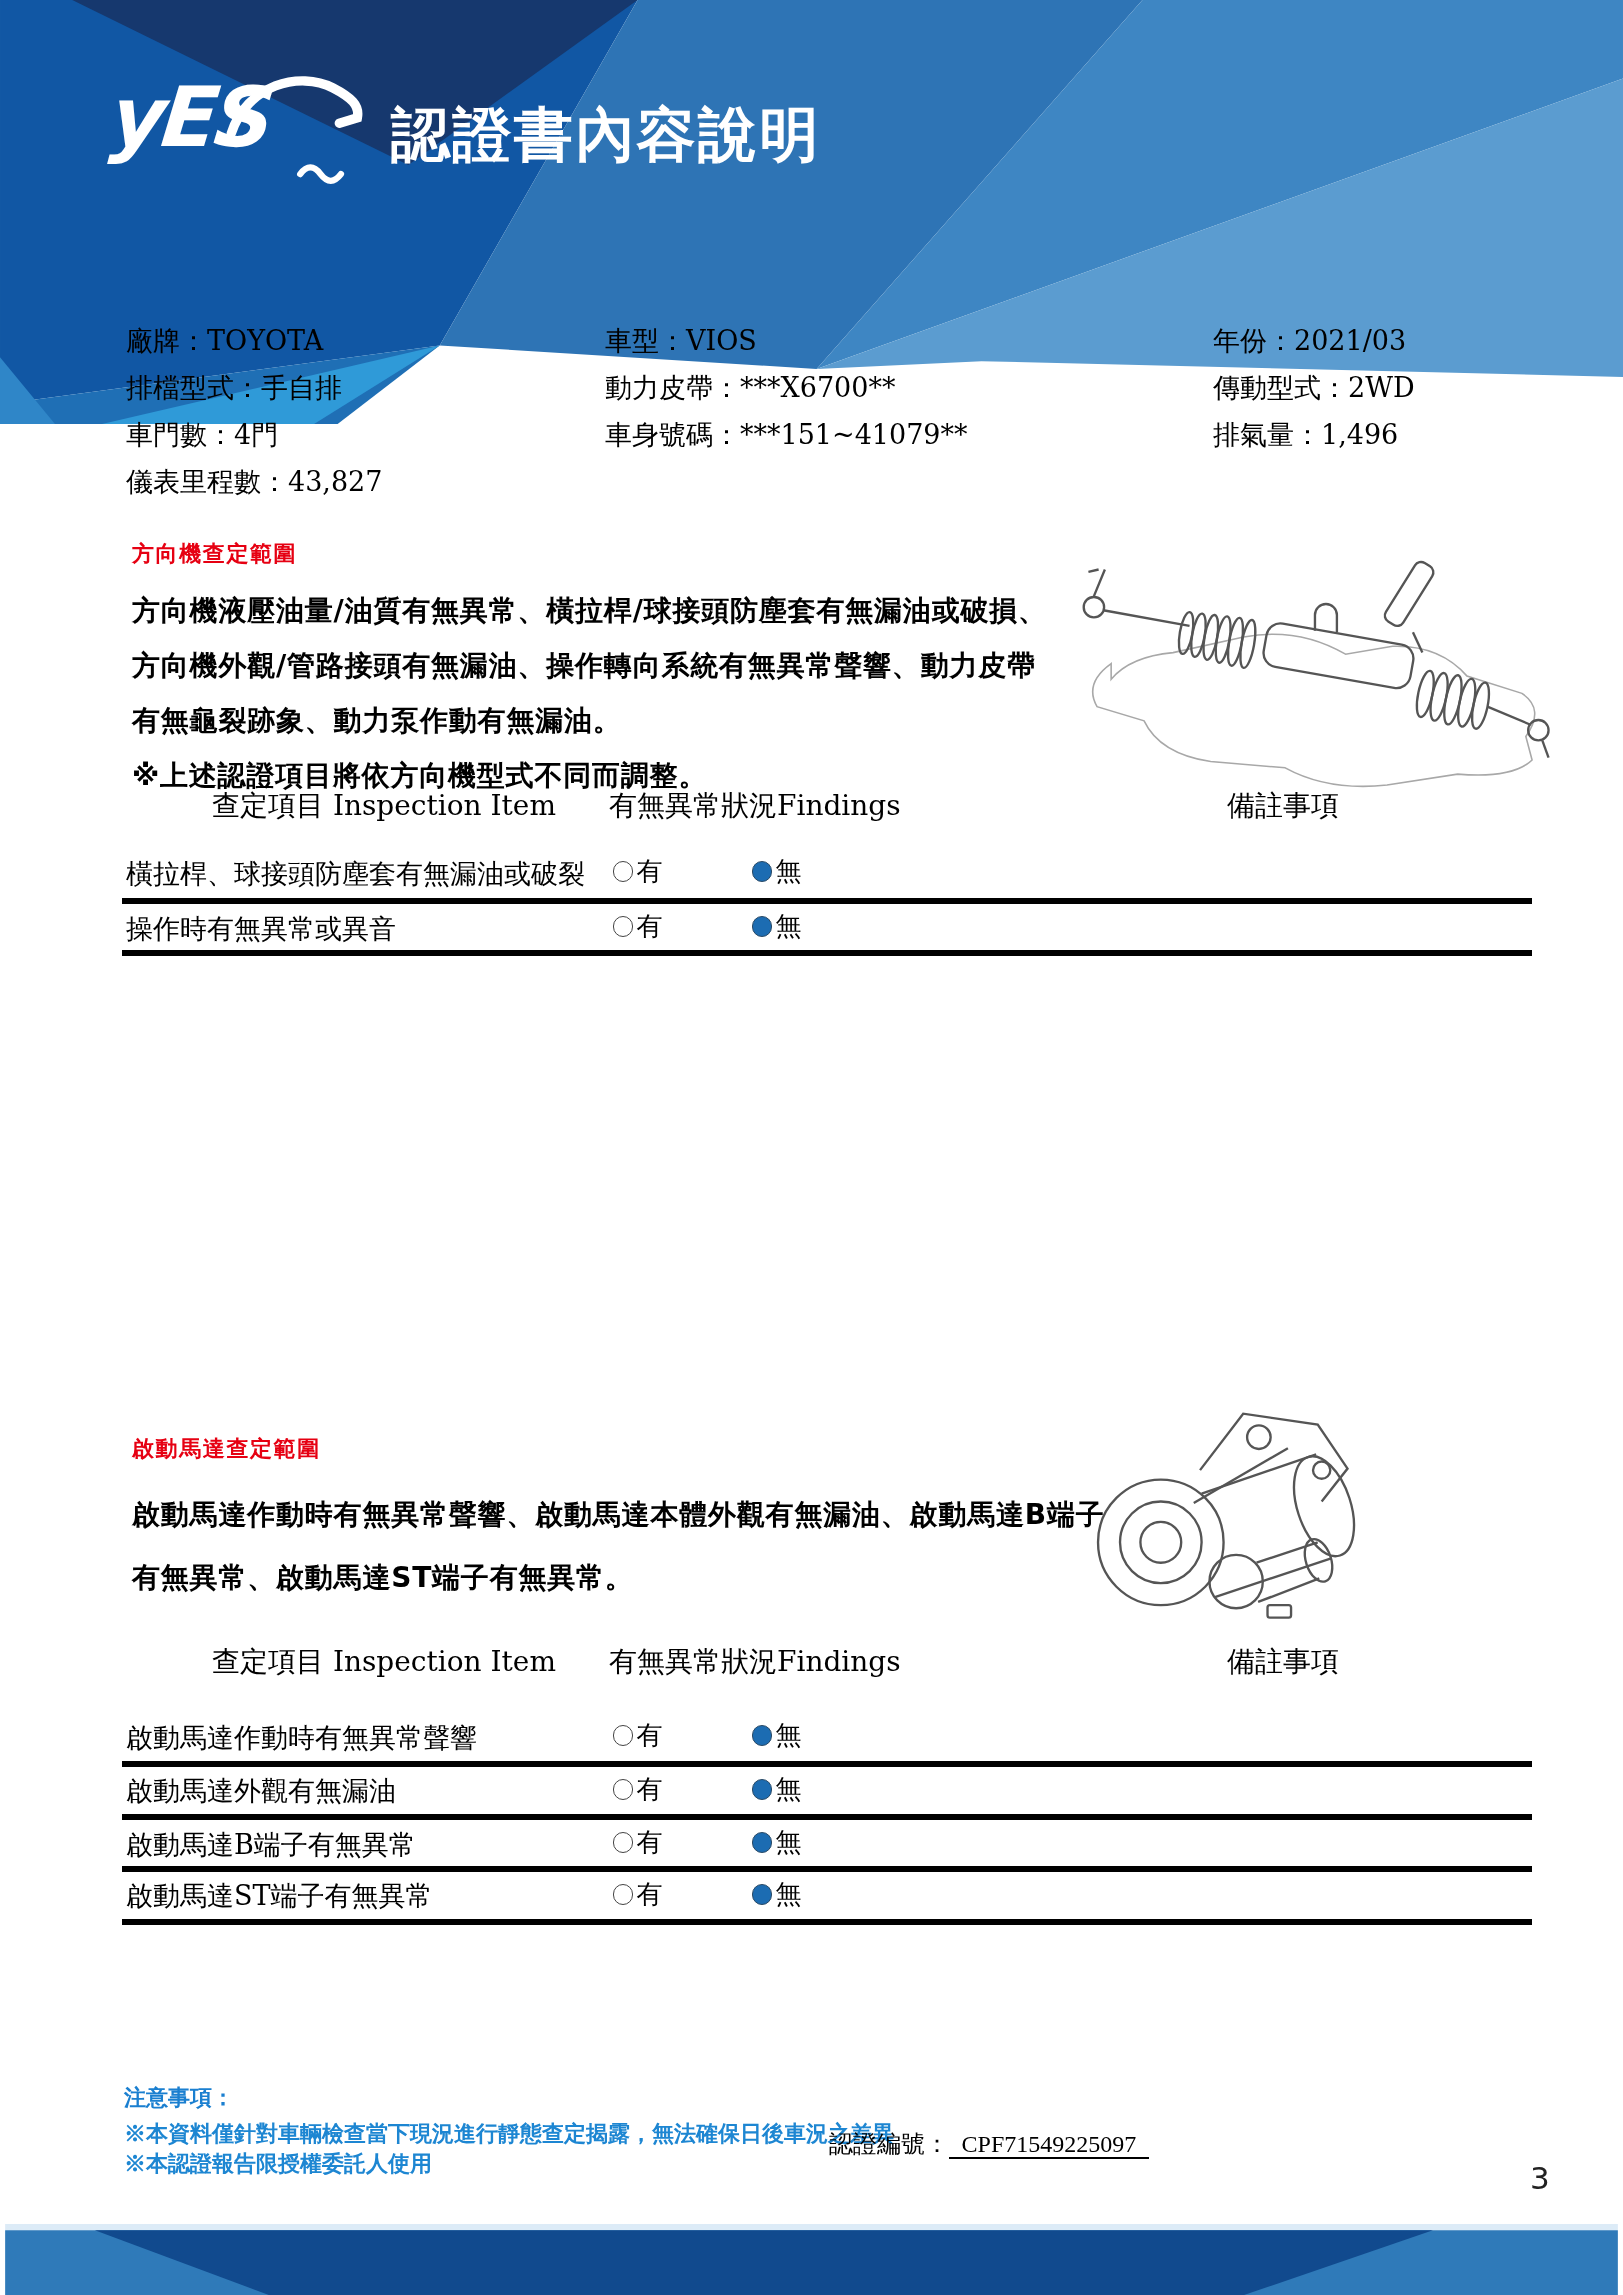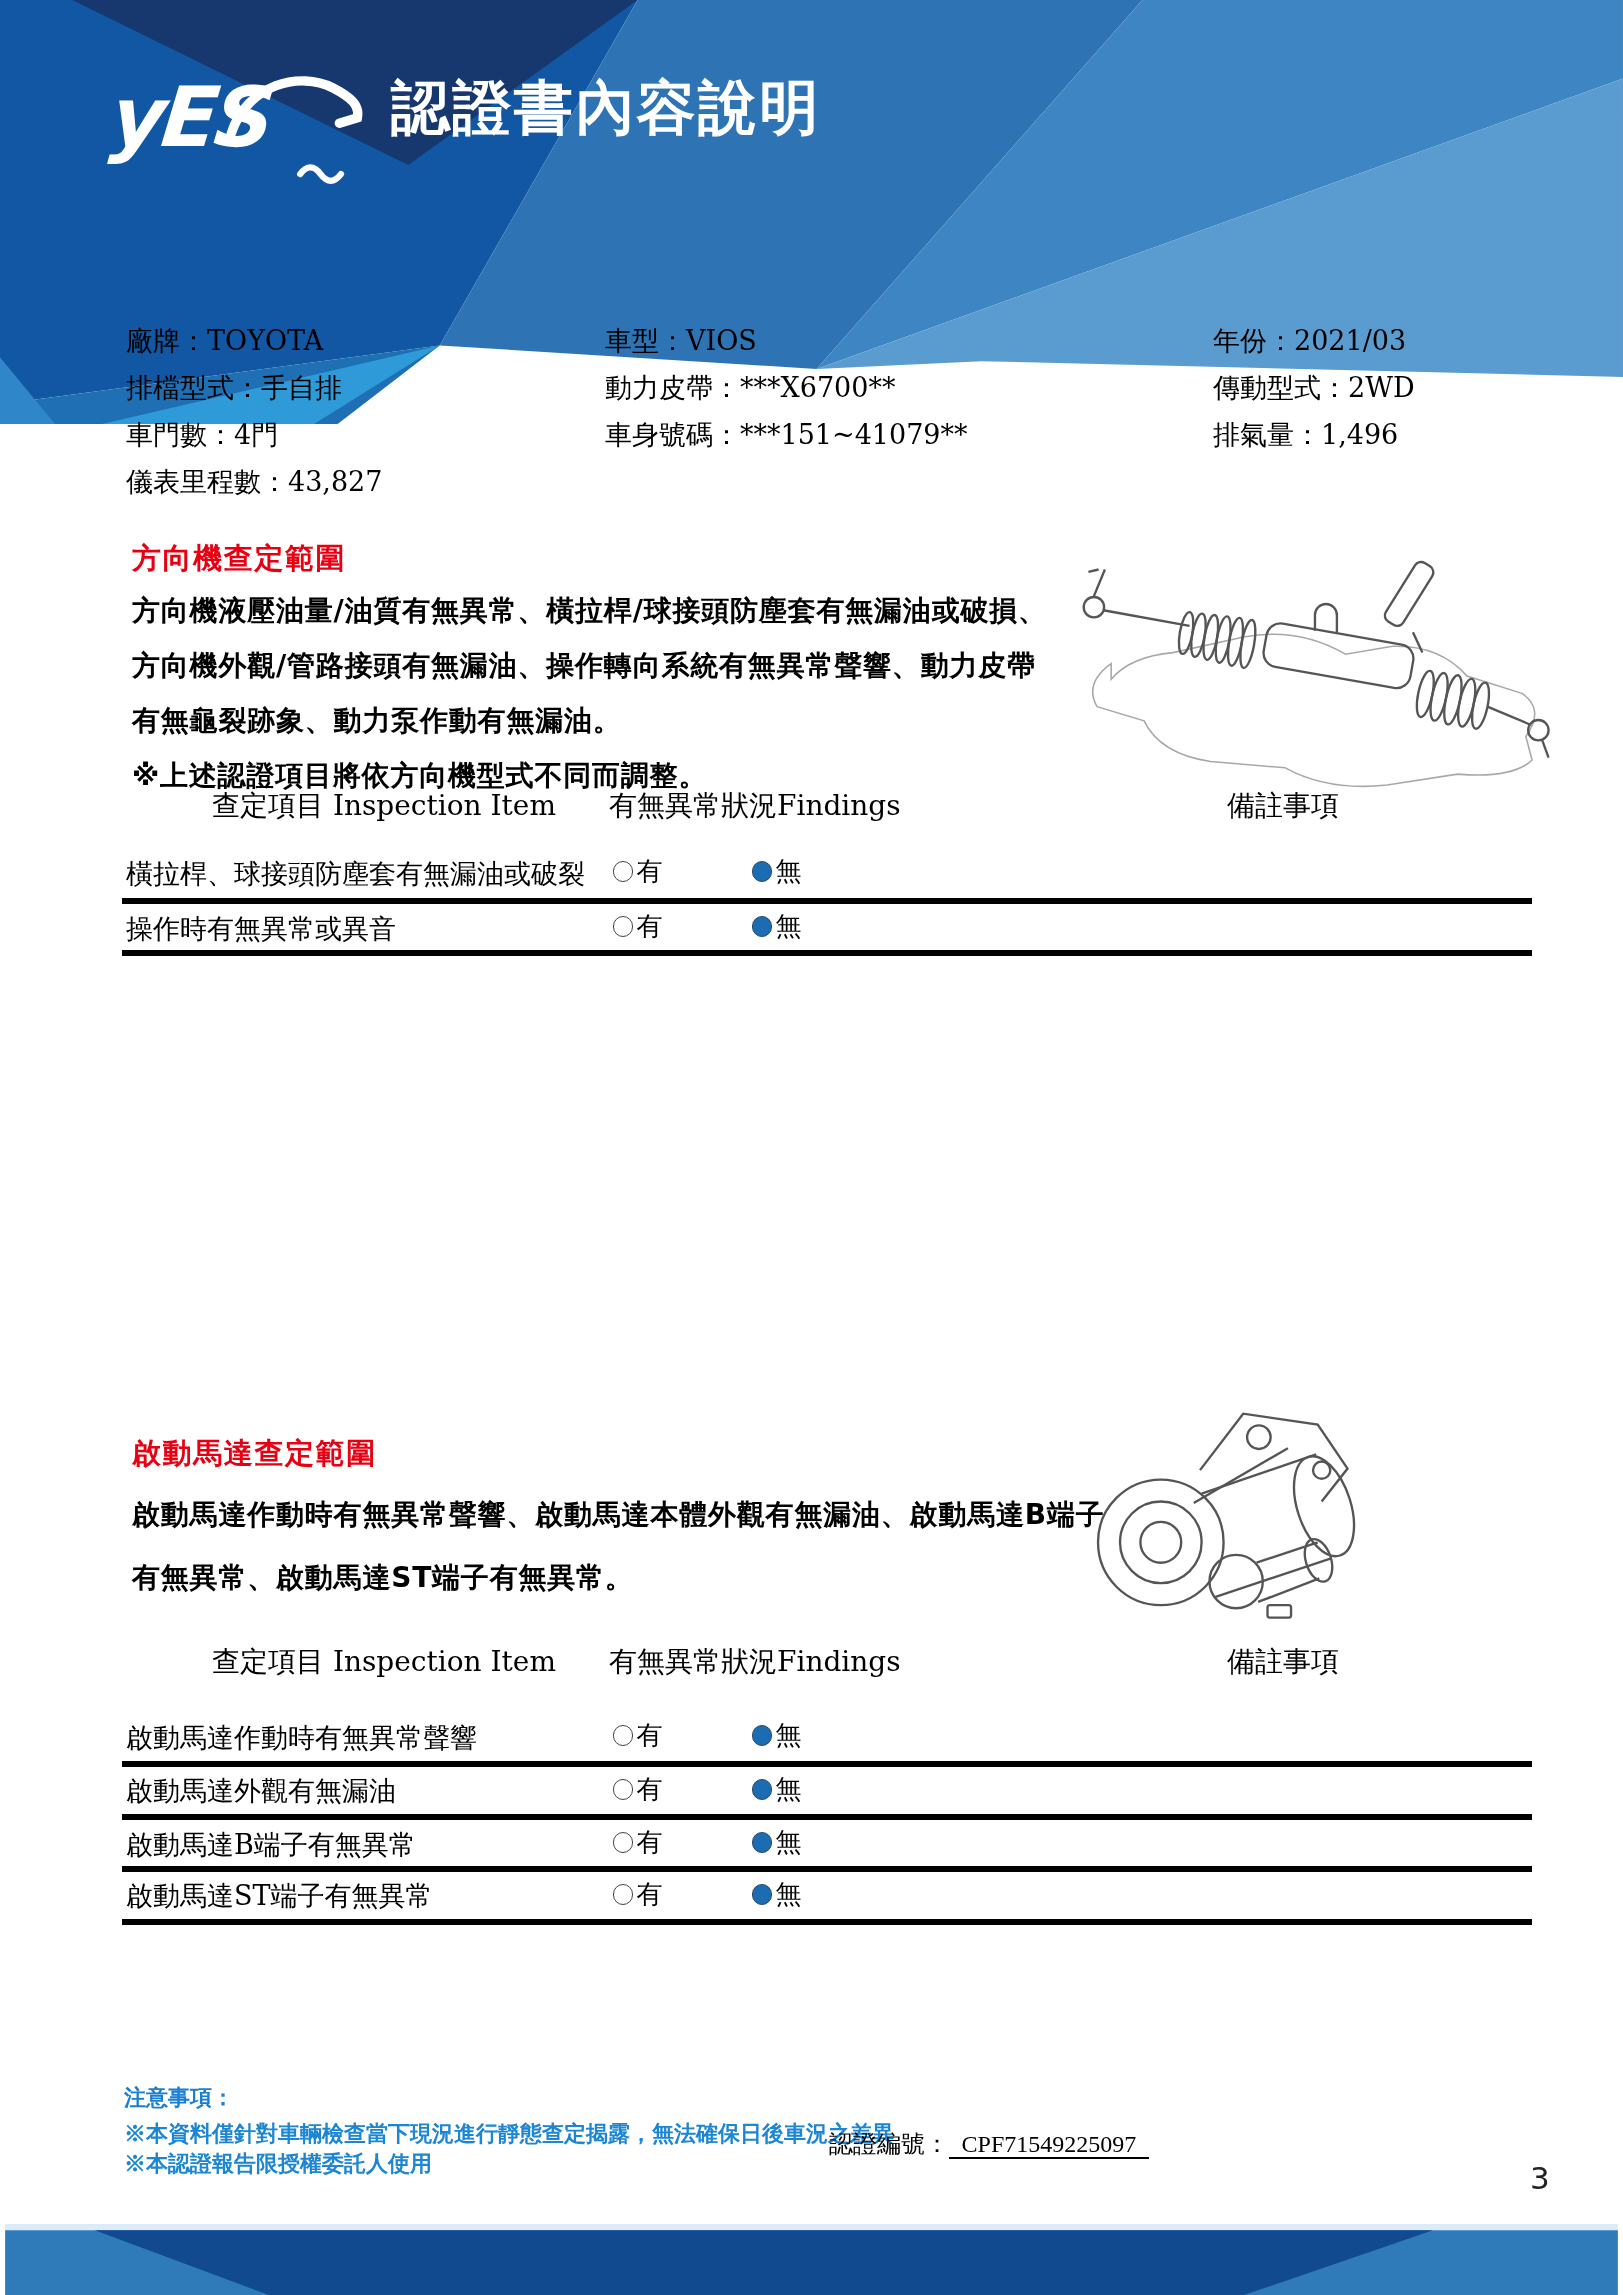--- a/index.html
+++ b/index.html
@@ -4,29 +4,29 @@
 <style>
   html,body{margin:0;padding:0;background:#888;}
   .page{position:relative;width:1623px;height:2295px;background:#fff;overflow:hidden;
         font-family:"DejaVu Serif","Liberation Serif",serif;color:#000;}
   .abs{position:absolute;}
 
   
   .logo-text{left:112px;top:69px;font-family:"DejaVu Sans","Liberation Sans",sans-serif;
              font-style:italic;font-weight:bold;font-size:83px;color:#fff;letter-spacing:-3.9px;
              transform:skewX(-6deg);}
-  .hdr-title{left:391px;top:69px;font-family:"DejaVu Sans","Liberation Sans",sans-serif;
+  .hdr-title{left:391px;top:96px;font-family:"DejaVu Sans","Liberation Sans",sans-serif;
              font-weight:bold;font-size:59px;color:#fff;letter-spacing:2.4px;text-align:center;}
 
   
   .vcol{top:317px;font-size:27px;line-height:47px;white-space:nowrap;}
 
   
   .sec-title{font-family:"DejaVu Sans","Liberation Sans",sans-serif;font-weight:bold;
-             font-size:29px;color:#e60012;letter-spacing:1.6px;}
+             font-size:22px;color:#e60012;letter-spacing:1.6px;}
   .sec-desc{font-family:"DejaVu Sans","Liberation Sans",sans-serif;font-weight:bold;
             font-size:28px;color:#000000;line-height:55px;letter-spacing:0.8px;white-space:nowrap;}
 
   
   .th{font-size:28px;white-space:nowrap;}
   .item{left:126px;font-size:27px;white-space:nowrap;}
   .tline{left:122px;width:1410px;height:5.5px;background:#000;}
   .radio-group{display:flex;align-items:center;gap:3.1px;}
   .circ{display:inline-block;width:20.4px;height:20.4px;border:1.6px solid #444;border-radius:50%;
         background:#fff;box-sizing:border-box;}

